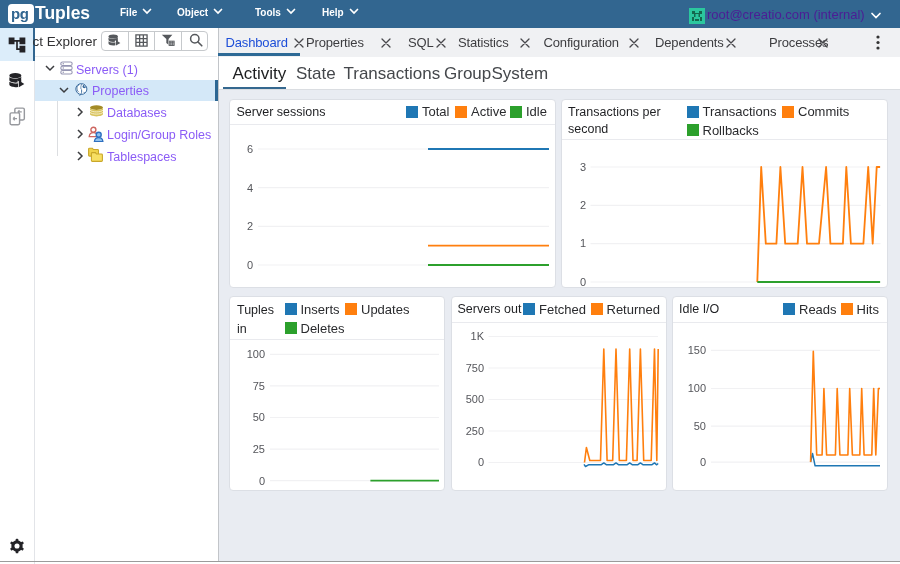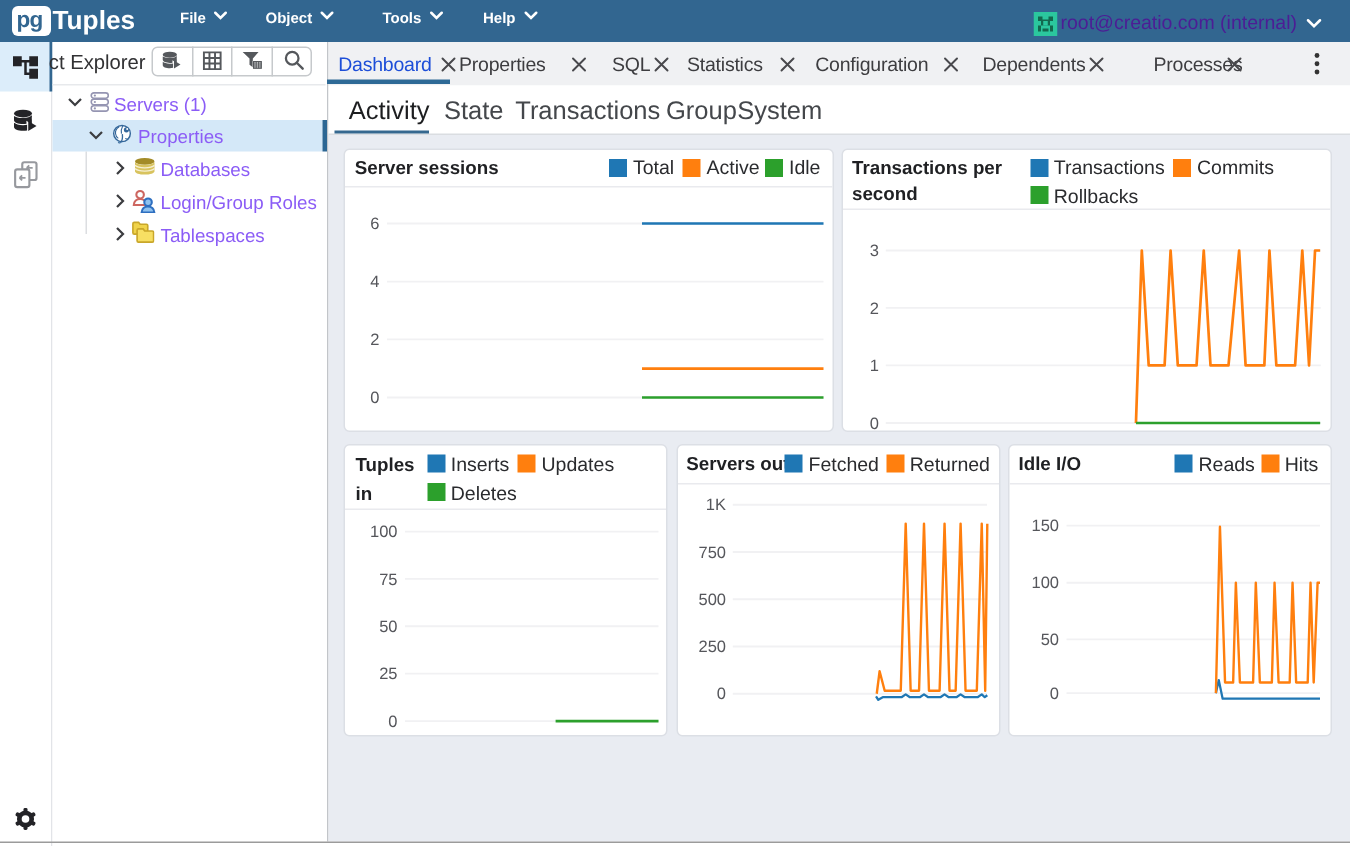--- a/index.html
+++ b/index.html
@@ -3,21 +3,21 @@
 html,body{margin:0;padding:0}
 body{width:900px;height:564px;position:relative;overflow:hidden;background:#fff;font-family:"Liberation Sans",sans-serif;-webkit-font-smoothing:antialiased}
 .abs{position:absolute}
 .hdr{left:0;top:0;width:900px;height:28px;background:#326690}
 .menu{color:#fff;font-size:10px;font-weight:600;top:7px}
 .mch{display:inline-block;margin-left:5px;margin-bottom:1px}
 .tabtxt{font-size:13px;color:#3d3d40;top:35px;letter-spacing:-0.15px}
 .blue{color:#1d4ed8}
 .sub{font-size:17px;color:#44474b;top:64px}
 .panel{background:#fff;border:1px solid #dcdfe5;border-radius:4px;box-sizing:border-box}
-.ptitle{font-size:12.5px;font-weight:bold;color:#1f2023;line-height:15px}
+.ptitle{font-size:12.5px;font-weight:normal;color:#1f2023;line-height:15px}
 .leg{font-size:13px;color:#2a2b2e;line-height:15px}
 .lsq{display:inline-block;width:12px;height:12px;margin-right:4px;vertical-align:-1.5px}
 .treetxt{font-size:12.5px;color:#8b5cf6}
 </style></head><body>
 
 <div class="abs hdr"></div>
 <div class="abs" style="left:8px;top:3.5px;width:26px;height:20px;background:#fff;border-radius:4px"></div>
 <div class="abs" style="left:11px;top:4.5px;color:#326690;font-size:15px;font-weight:bold;letter-spacing:-0.5px">pg</div>
 <div class="abs" style="left:35px;top:3px;color:#fff;font-size:17.5px;font-weight:bold">Tuples</div>
 <div class="abs menu" style="left:120px">File<svg class="mch" width="10" height="7" viewBox="0 0 10 7">

